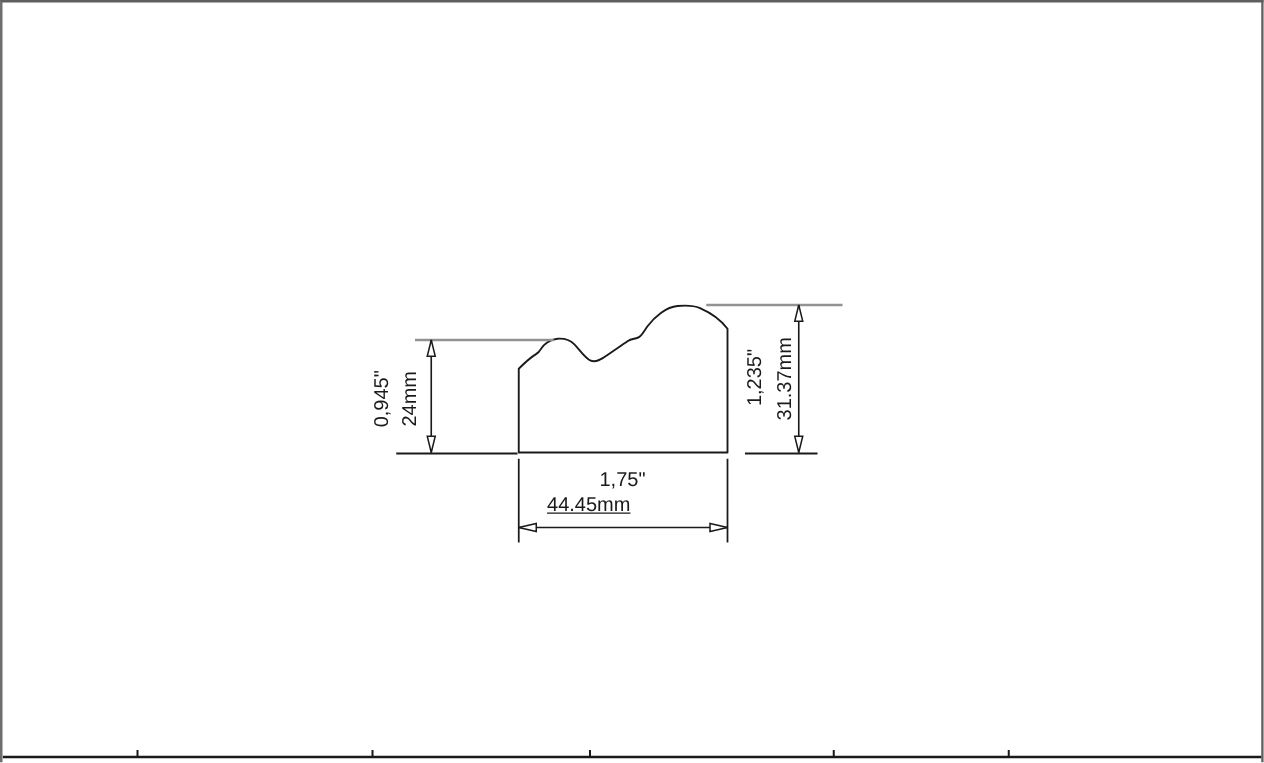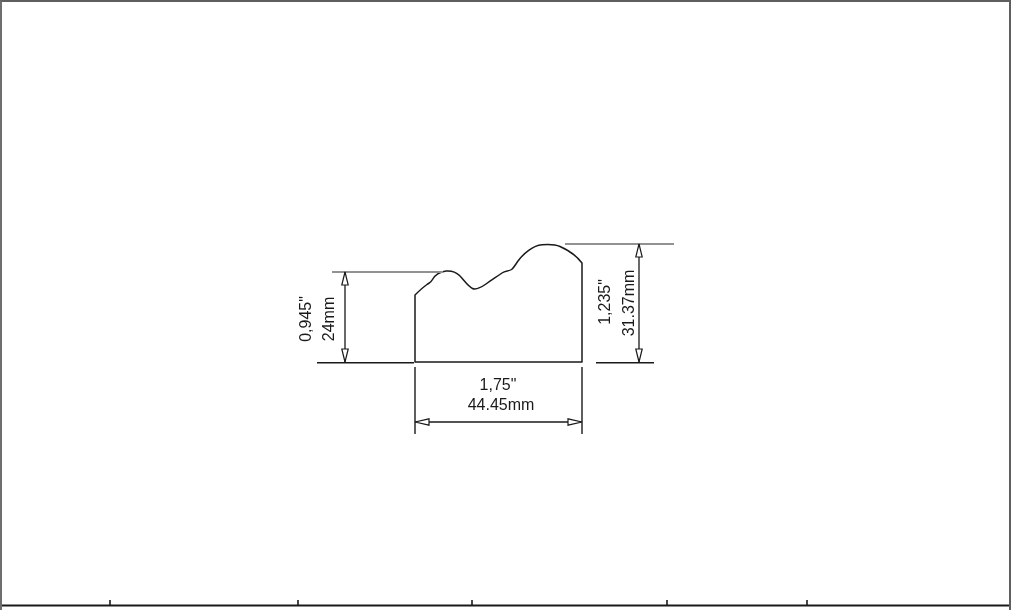--- a/index.html
+++ b/index.html
@@ -87,15 +87,15 @@
     <line x1="805" y1="598" x2="805" y2="603" stroke="#1a1a1a" stroke-width="1.6"></line>
   </svg>
 
   <div class="dim-label vertical" style="left:304px; top:317px;">0,945"</div>
   <div class="dim-label vertical" style="left:327px; top:317px;">24mm</div>
 
   <div class="dim-label vertical" style="left:603px; top:300px;">1,235"</div>
   <div class="dim-label vertical" style="left:627px; top:301px;">31.37mm</div>
 
   <div class="dim-label" style="left:496px; top:383px;">1,75"</div>
-  <div class="dim-label" style="left:499px; top:403px;">44.45mm</div>
+  <div class="dim-label" style="left:469px; top:403px;text-decoration:underline;">44.45mm</div>
 
 </div>
 
 </body></html>

